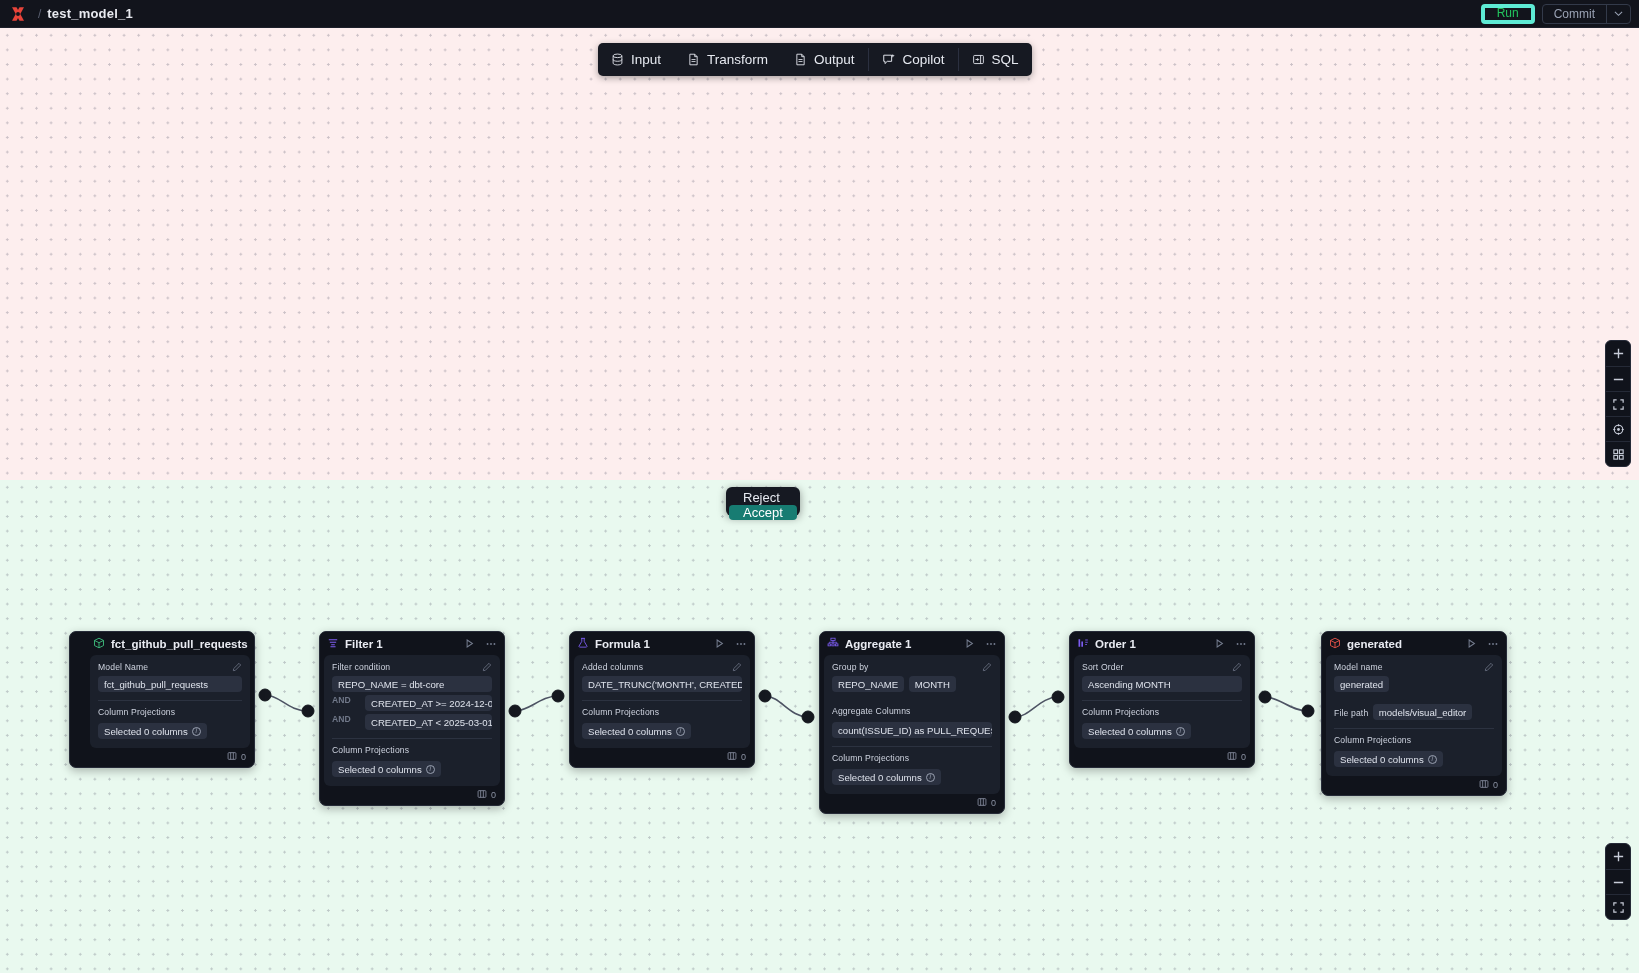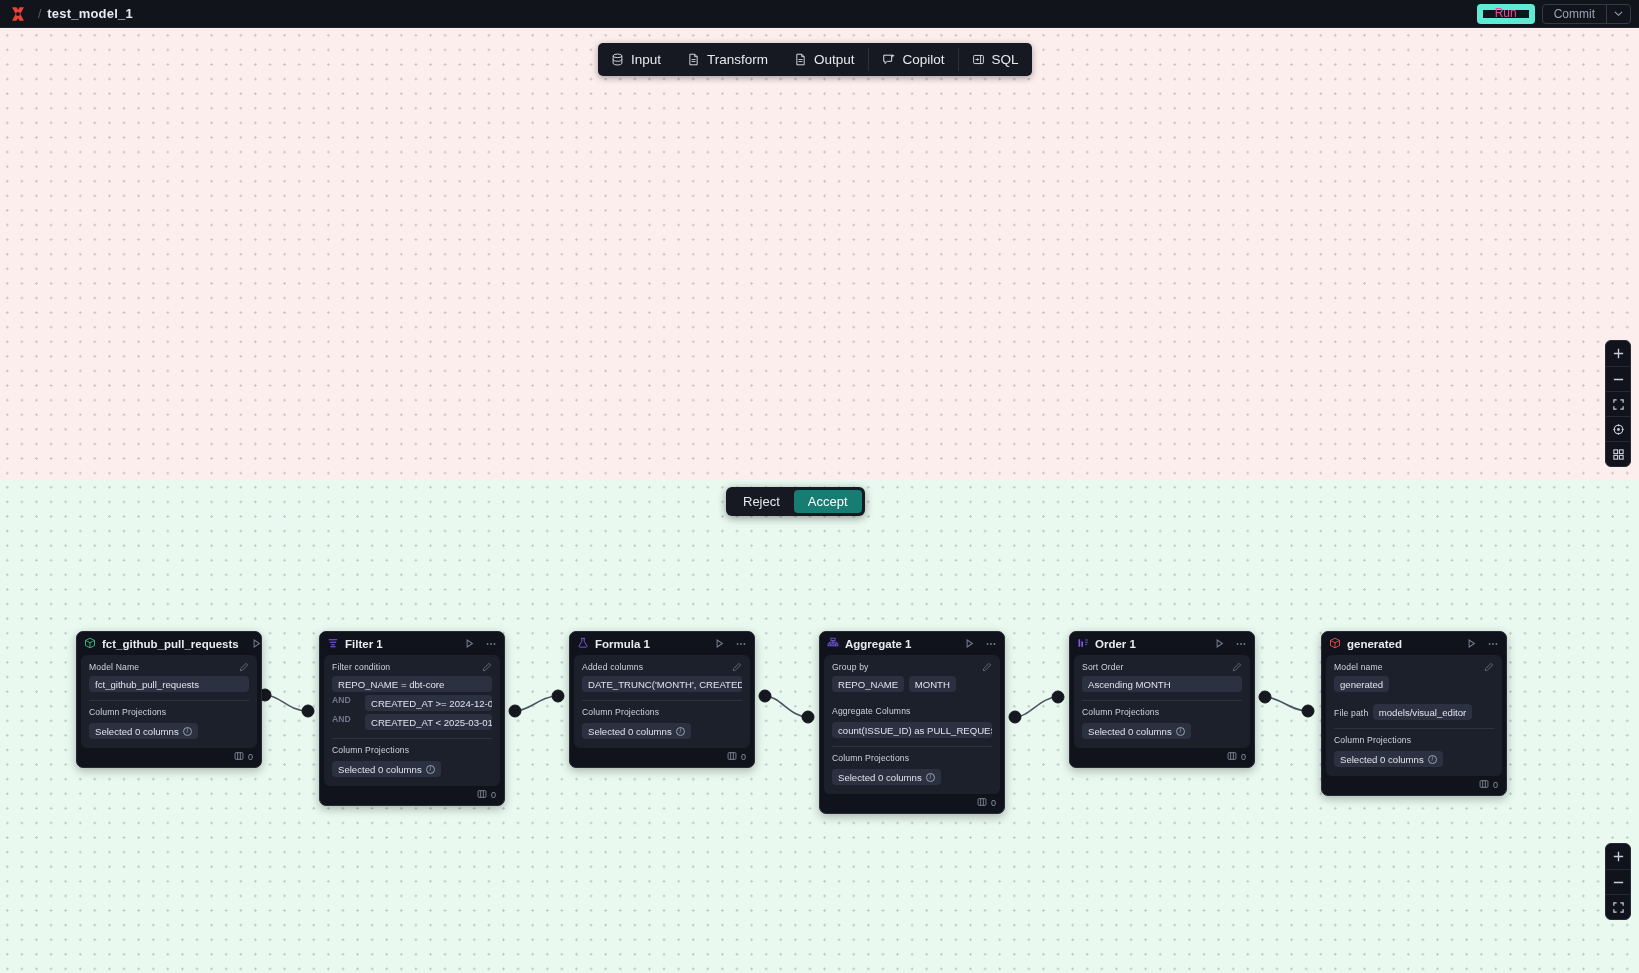--- a/index.html
+++ b/index.html
@@ -18,22 +18,22 @@
     display: flex; align-items: center;
     padding: 0 8px;
     border-bottom: 1px solid #1d202b;
     z-index: 60;
   }
   .logo { width: 20px; height: 20px; display: flex; align-items: center; justify-content: center; margin-right: 4px; }
   .crumb-sep { color: #5a6071; font-size: 12px; margin: 0 6px; }
   .crumb-title { color: #e8eaf0; font-size: 13px; font-weight: bold; letter-spacing: .2px; }
   .appbar-right { margin-left: auto; display: flex; align-items: center; gap: 7px; }
   .btn-ghost {
-    border: 6px solid #5eead4; border-radius: 4px;
-    color: #ec4899; font-size: 12px;
+    border: 4px solid #5eead4; border-radius: 4px;
+    color: #22c55e; font-size: 12px;
     padding: 2px 12px 3px; background: transparent;
     height: 20px; display:flex; align-items:center;
   }
   .btn-split { display: flex; align-items: stretch; border: 1px solid #333a4a; border-radius: 4px; height: 20px; }
   .btn-split > .part { color: #9aa2b4; font-size: 12px; display: flex; align-items: center; padding: 0 11px; }
   .btn-split > .caret { border-left: 1px solid #333a4a; padding: 0 7px; color:#9aa2b4; font-size: 9px; display:flex; align-items:center;}
 
   
   .pane { position: absolute; left: 0; width: 1639px; overflow: hidden; }
   .pane-current { top: 28px; height: 452px; background: #fdeeee; }
@@ -67,20 +67,21 @@
   .modebar .divider { width: 1px; background: #2b3040; margin: 5px 0; }
   .modebar svg { display: block; }
 
   
   .decision {
     position: absolute; left: 726px; top: 487px;
     background: #161922; border-radius: 6px;
     display: flex; align-items: stretch; height: 29px;
     z-index: 58; box-shadow: 0 2px 8px rgba(0,0,0,.4);
     padding: 3px;
+    flex-direction: column;
   }
   .decision .dbtn {
     display: flex; align-items: center; padding: 0 14px;
     font-size: 13px; color: #e6e9f0; border-radius: 4px;
   }
   .decision .dbtn.accept { background: #177c72; color: #ffffff; }
 
   
   .node {
     position: absolute;
@@ -288,21 +289,21 @@
         <circle cx="1308" cy="231" r="6"></circle>
     </g>
   </svg>
 </div>
 
 <div class="decision">
   <div class="dbtn reject">Reject</div>
   <div class="dbtn accept">Accept</div>
 </div>
 
-<div class="node" style="left:76px; top:631px;">
+<div class="node" style="left:69px; top:631px;padding-left:16px;">
   <div class="node-head">
     <span>
       <svg width="12" height="12" viewBox="0 0 16 16">
           <path d="M8 1.6 L14 4.6 v6.8 L8 14.4 L2 11.4 V4.6 Z" fill="none" stroke="#3fbf7f" stroke-width="1.2"></path>
           <path d="M2 4.6 L8 7.6 L14 4.6 M8 7.6 V14.4" fill="none" stroke="#3fbf7f" stroke-width="1.2"></path>
         </svg>
     </span>
     <span class="node-title">fct_github_pull_requests</span>
     <span class="spacer"></span>
     <span class="hicon">

